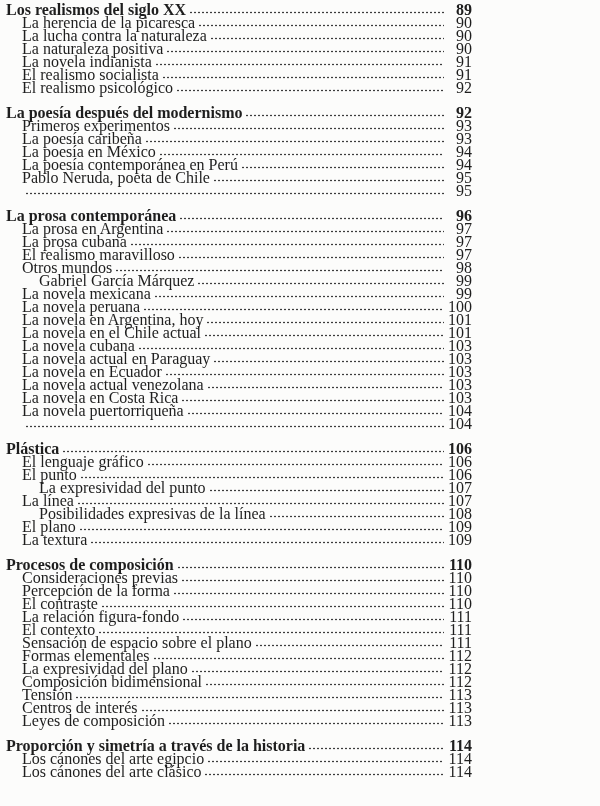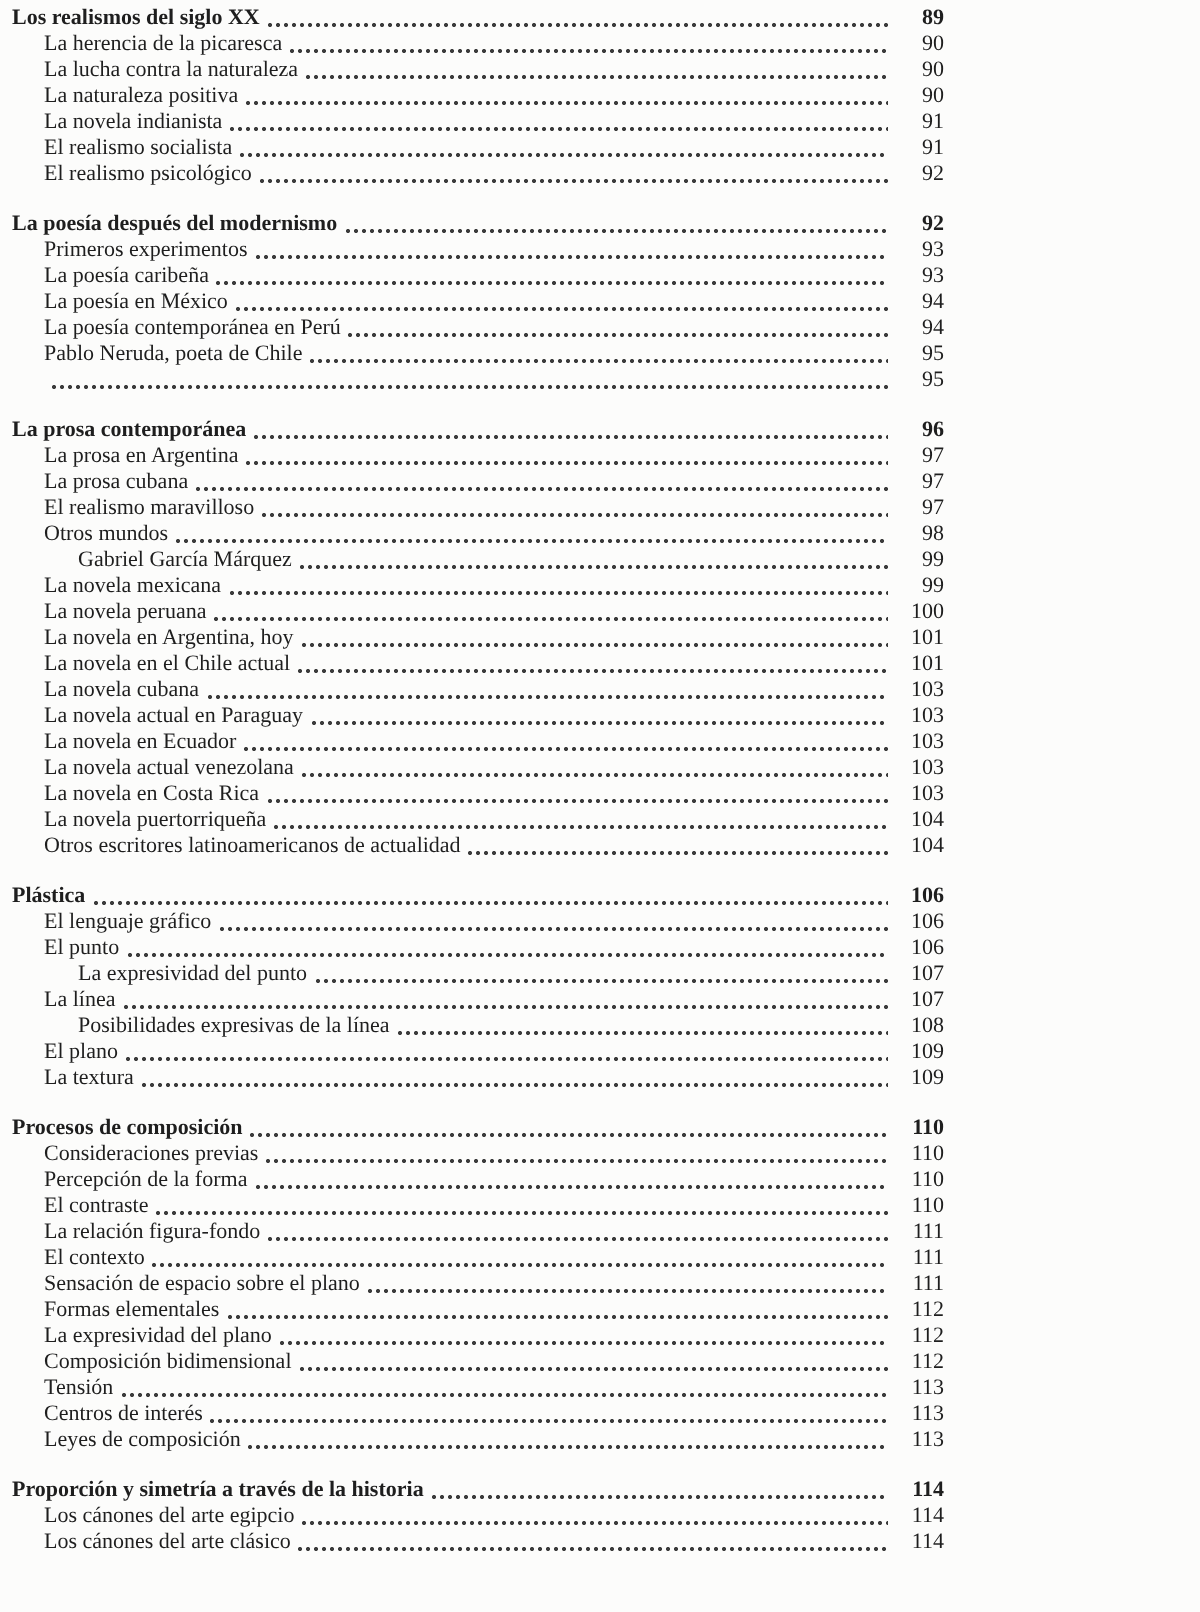--- a/index.html
+++ b/index.html
@@ -8,21 +8,21 @@
     background: #fcfcfb;
   }
   .page {
     box-sizing: border-box;
     width: 480px;
     height: 806px;
     padding: 3px 8px 0 6px;
     overflow: hidden;
     background: #fcfcfb;
     font-family: "Liberation Serif", "DejaVu Serif", serif;
-    font-size: 11px;
+    font-size: 16px;
     color: #1e1e1e;
   }
   .toc-section + .toc-section { margin-top: 12px; }
   .row {
     display: flex;
     align-items: baseline;
     height: 13px;
     line-height: 13px;
     white-space: nowrap;
   }
@@ -198,21 +198,20 @@
     <span class="label">La novela en Costa Rica</span>
     <span class="dots"></span>
     <span class="pagenum">103</span>
   </div>
         <div class="row l1">
     <span class="label">La novela puertorriqueña</span>
     <span class="dots"></span>
     <span class="pagenum">104</span>
   </div>
         <div class="row l1">
-    <span class="label">Otros escritores latinoamericanos de actualidad</span>
     <span class="dots"></span>
     <span class="pagenum">104</span>
   </div>
       </section>
       <section class="toc-section">
         <div class="row l0 bold">
     <span class="label">Plástica</span>
     <span class="dots"></span>
     <span class="pagenum">106</span>
   </div>

